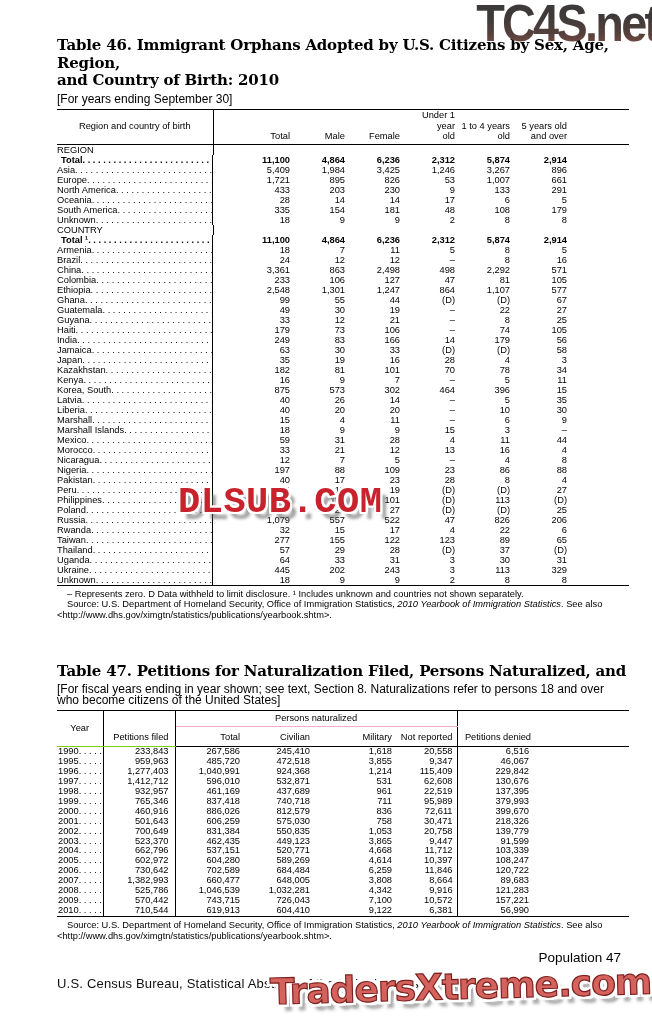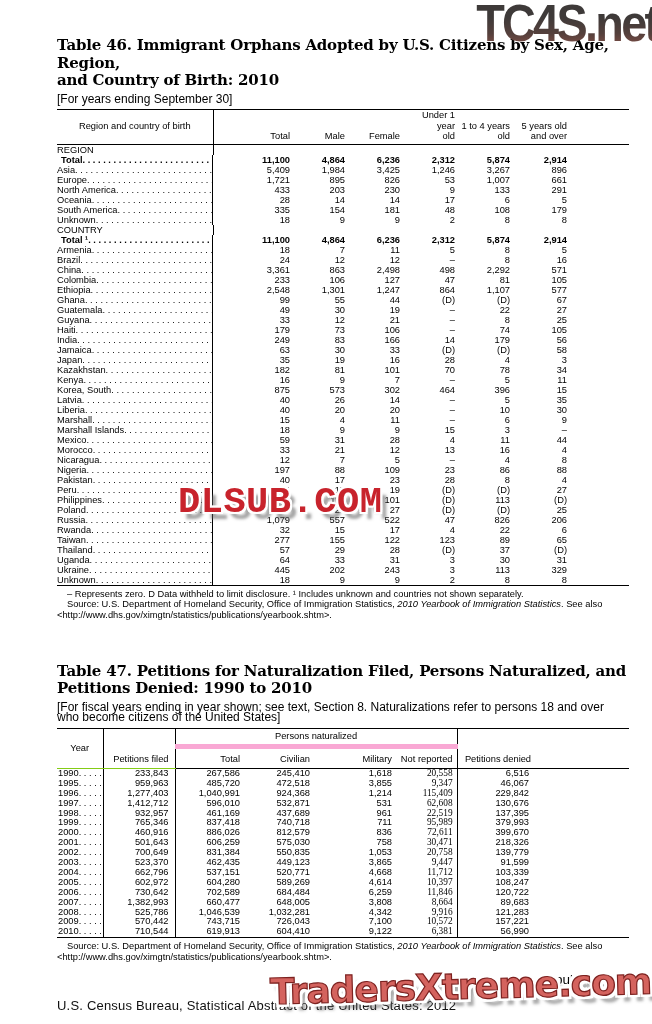--- a/index.html
+++ b/index.html
@@ -41,33 +41,33 @@
   
   .fn-block{margin-top:3px;font-size:9.3px;line-height:10.8px;}
   .fn-block p{margin:0;text-indent:10px;}
   .fn-block i{font-style:italic;}
 
   
   #t47 thead th{vertical-align:bottom;line-height:11px;}
   #t47 th.h-year{vertical-align:middle;text-align:center;border-right:1px solid #000;}
   #t47 th.h-pf{text-align:right;padding-right:6px;padding-bottom:3px;border-right:1px solid #000;}
   #t47 th.h-group{text-align:center;height:15px;vertical-align:middle;
-                  border-bottom:5px solid #f9a8d4;border-right:1px solid #000;}
+                  border-bottom:1px solid #f9a8d4;border-right:1px solid #000;}
   #t47 tr.sub-row th{height:16px;text-align:right;padding-bottom:3px;border-bottom:1px solid #000;}
   #t47 th.h-s0{padding-right:5px;} #t47 th.h-s1{padding-right:3px;}
   #t47 th.h-s2{padding-right:1px;} #t47 th.h-s3{padding-right:4px;border-right:1px solid #000;}
   #t47 th.h-pd{text-align:right;padding-right:98px;padding-bottom:3px;border-bottom:1px solid #000;}
   #t47 th.h-year,#t47 th.h-pf{border-bottom:1px solid #84cc16;}
   #t47 tbody td{height:9.9px;line-height:9.9px;}
   #t47 td.yr{text-align:left;padding-left:1px;border-right:1px solid #000;white-space:nowrap;}
   #t47 td.yr::after{content:". . . . .";}
   #t47 td.num{text-align:right;}
   #t47 td.v0{padding-right:6px;border-right:1px solid #000;margin-top:36px;}
   #t47 td.v1{padding-right:5px;} #t47 td.v2{padding-right:3px;}
-  #t47 td.v3{padding-right:1px;} #t47 td.v4{padding-right:4px;border-right:1px solid #000;font-family:Liberation Serif, serif;}
+  #t47 td.v3{padding-right:1px;} #t47 td.v4{padding-right:4px;border-right:1px solid #000;}
   #t47 td.v5{padding-right:100px;}
 
   
   .pop-label{margin-top:9px;text-align:right;font-size:13.5px;padding-right:8px;}
   .bureau-line{margin-top:11px;font-size:13px;letter-spacing:0.2px;color:#111;}
 
   
   .wm{position:absolute;white-space:nowrap;pointer-events:none;}
   .wm-top{top:-7px;right:-5px;font-family:"Liberation Sans",sans-serif;font-weight:bold;
           font-size:52px;letter-spacing:-3px;transform:scaleX(0.9);transform-origin:right top;
@@ -636,21 +636,20 @@
       </tbody>
   </table>
 
   <div class="fn-block">
     <p>– Represents zero. D Data withheld to limit disclosure. ¹ Includes unknown and countries not shown separately.</p>
     <p><span>Source: U.S. Department of Homeland Security, Office of Immigration Statistics, </span><i>2010 Yearbook of Immigration Statistics</i><span>. See also &lt;http://www.dhs.gov/ximgtn/statistics/publications/yearbook.shtm&gt;.</span></p>
   </div>
 
   <div id="t47-title" class="tbl-title">
     <div>Table 47. Petitions for Naturalization Filed, Persons Naturalized, and</div>
-    <div>Petitions Denied: 1990 to 2010</div>
   </div>
   <div class="bracket-note">[For fiscal years ending in year shown; see text, Section 8. Naturalizations refer to persons 18 and over who become citizens of the United States]</div>
 
   <table id="t47">
     <colgroup>
       <col style="width:46px">
         <col style="width:72px">
         <col style="width:70px">
       <col style="width:68px">
         <col style="width:80px">

